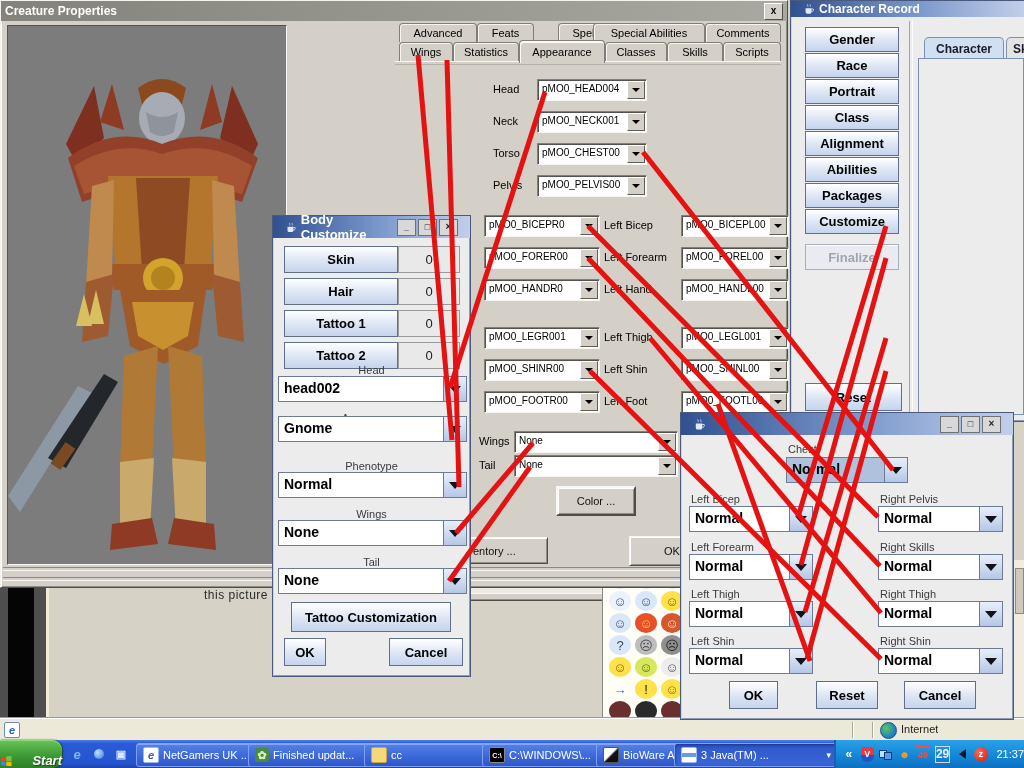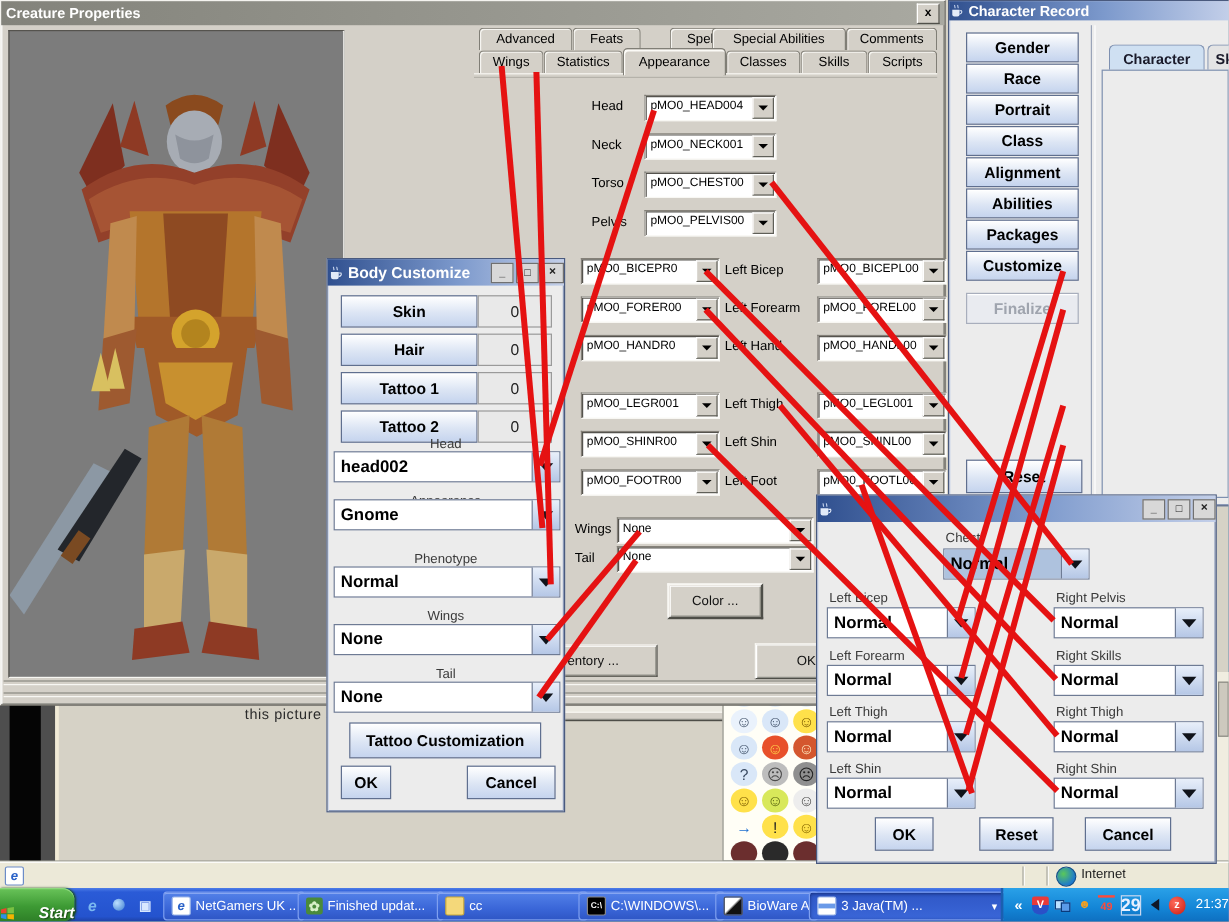--- a/index.html
+++ b/index.html
@@ -17,21 +17,21 @@
   .vs-arrow{width:16px;margin:1px;background:#D4D0C8;border:1px solid;border-color:#fff #5F5F58 #5F5F58 #fff;display:flex;align-items:center;justify-content:center;}
   .vs-arrow::after{content:"";border:4px solid transparent;border-top:4px solid #000;margin-top:4px;}
   .flabel{font-size:11px;color:#000;}
   .etch{height:2px;border-top:1px solid #8A8A82;border-bottom:1px solid #F8F7F3;}
 
   
   .tab{position:absolute;top:0;height:18px;background:#D4D0C8;border:1px solid #807E76;border-bottom:none;border-radius:4px 4px 0 0;box-shadow:inset 1px 1px 0 #F6F5F1;font-size:11px;color:#000;display:flex;align-items:center;justify-content:center;}
 
   
   .win-java{background:#ECECEC;border:1px solid #4A5A7E;box-shadow:inset 1px 1px 0 #C9D4EC,inset -1px -1px 0 #8C9AB8;}
-  .ttl-java{height:22px;background:linear-gradient(90deg,#30508F 0%,#7C99CC 55%,#C3CFE9 100%);display:flex;align-items:center;color:#fff;font-weight:bold;font-size:13px;padding:0 0;gap:4px;}
+  .ttl-java{height:22px;background:linear-gradient(90deg,#30508F 0%,#7C99CC 55%,#C3CFE9 100%);display:flex;align-items:center;color:#fff;font-weight:bold;font-size:13px;padding:0 12px;gap:4px;}
   .jwb{width:17px;height:15px;background:#D8D8D8;border:1px solid #707070;color:#222;font-size:9px;font-weight:bold;display:flex;align-items:center;justify-content:center;line-height:1;}
   .java-btn{background:linear-gradient(180deg,#FFFFFF,#DCE5F4 55%,#C5D4EE);border:1px solid #5F6F8F;box-shadow:inset 0 1px 0 #fff;color:#000;font-weight:bold;font-size:13px;display:flex;align-items:center;justify-content:center;}
   .java-btn.dis{color:#9FA4AE;border-color:#A8AEBC;background:#E9EBF0;font-weight:bold;}
   .java-select{display:flex;background:#fff;border:1px solid #6E7B94;height:24px;align-items:stretch;}
   .jv-val{flex:1;font-weight:bold;font-size:14px;color:#000;padding:3px 0 0 5px;white-space:nowrap;overflow:hidden;}
   .jv-arrow{width:22px;background:linear-gradient(180deg,#E8EFFA,#B5C7E6);border-left:1px solid #6E7B94;display:flex;align-items:center;justify-content:center;}
   .jv-arrow::after{content:"";border:6px solid transparent;border-top:7px solid #10131A;margin-top:6px;}
   .hl .jv-val{background:#AEC2DE;}
   .jlab{font-size:11px;color:#3A3A3A;}
   .jfield{background:#E9E9E9;border:1px solid #9A9A9A;font-size:13px;color:#222;display:flex;align-items:center;justify-content:center;}
@@ -491,21 +491,21 @@
 
     <div id="tray">
       <span class="trico" style="color:#fff;font-size:12px;">«</span>
       <span class="trico" style="background:linear-gradient(180deg,#E83A3A 50%,#2A50C8 50%);border-radius:2px 2px 6px 6px;color:#fff;font-size:9px;">V</span>
       <span class="trico">
           <span style="width:6px;height:6px;background:#BCE0FF;border:1px solid #0A3A7A;display:inline-block;margin-right:-3px;"></span>
           <span style="width:6px;height:6px;background:#5A9AE8;border:1px solid #0A3A7A;display:inline-block;margin-top:4px;"></span>
         </span>
       <span class="trico" style="color:#F4A020;">☻</span>
       <span class="trico" style="color:#FF4A3A;border-top:2px solid #FF4A3A;font-size:9px;">49</span>
-      <span class="trico" style="color:#E8F0FF;border:1px solid #C8D8F0;font-size:15px;text-align:center;">29</span>
+      <span class="trico" style="color:#E8F0FF;border:1px solid #C8D8F0;font-size:12px;text-align:center;">29</span>
       <span class="trico">
           <span style="width:0;height:0;border:5px solid transparent;border-right:7px solid #101828;margin-left:-4px;display:inline-block;"></span>
         </span>
       <span class="trico" style="background:radial-gradient(circle at 35% 35%,#FF6A5A,#C81A10);border-radius:50%;color:#fff;font-size:9px;">z</span>
       <span style="color:#fff;font-size:11px;margin-left:4px;">21:37</span>
     </div>
   </div>
 </div>
 
 </body></html>

